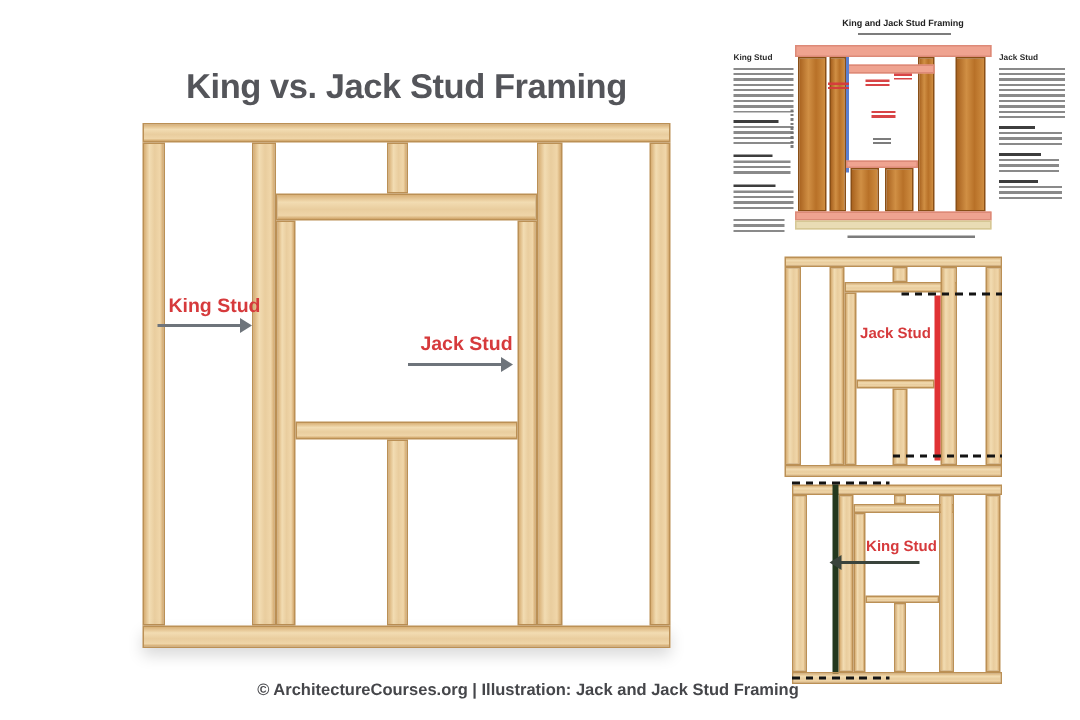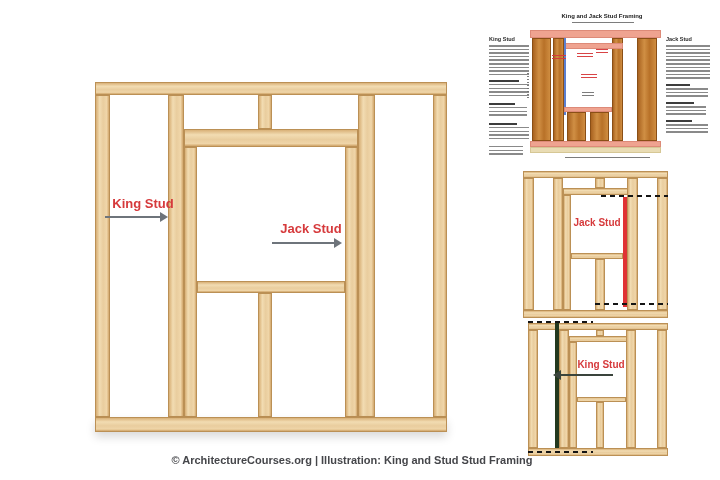--- a/index.html
+++ b/index.html
@@ -33,20 +33,21 @@
   .rmark{background:repeating-linear-gradient(180deg,rgba(214,58,60,.95) 0 1.4px,transparent 1.4px 3px);}
   .gmark{background:repeating-linear-gradient(180deg,rgba(110,110,110,.9) 0 1.4px,transparent 1.4px 3px);}
   .tinyhead{font-size:5.5px;font-weight:700;color:#2b2b2b;}
   .attribution{font-size:11px;font-weight:700;color:#45464a;text-align:center;}
 </style>
 </head>
 <body>
 
 <div class="canvas">
 
+  <div class="abs main-title" style="left:95px;top:44px;width:352px;">King vs. Jack Stud Framing</div>
 
   <div class="abs" style="left:95px;top:82px;width:352px;height:350px;">
     <div class="abs wh" style="left:0;top:0;width:352px;height:13px;"></div>
     <div class="abs wv" style="left:0;top:13px;width:15px;height:322px;"></div>
     <div class="abs wv" style="left:338px;top:13px;width:14px;height:322px;"></div>
     <div class="abs wv" style="left:73px;top:13px;width:16px;height:322px;"></div>
     <div class="abs wv" style="left:89px;top:65px;width:13px;height:270px;"></div>
     <div class="abs wv" style="left:263px;top:13px;width:17px;height:322px;"></div>
     <div class="abs wv" style="left:250px;top:65px;width:13px;height:270px;"></div>
     <div class="abs wh" style="left:89px;top:47px;width:174px;height:18px;"></div>
@@ -142,15 +143,15 @@
     <div class="abs wv" style="left:68px;top:81px;width:8px;height:46px;"></div>
     <div class="abs wv" style="left:98px;top:9px;width:10px;height:118px;"></div>
     <div class="abs wv" style="left:129px;top:9px;width:10px;height:118px;"></div>
     <div class="abs wh" style="left:0;top:127px;width:140px;height:8px;"></div>
     <div class="abs dash" style="left:0;top:0;width:65px;"></div>
     <div class="abs dash" style="left:0;top:130px;width:65px;"></div>
     <div class="abs redlbl" style="left:37px;top:38px;width:72px;font-size:10px;">King Stud</div>
     <div class="abs arrow-l" style="left:32px;top:53px;width:53px;"></div>
   </div>
 
-  <div class="abs attribution" style="left:150px;top:454px;width:404px;">© ArchitectureCourses.org | Illustration: King and Stud Stud Framing</div>
+  <div class="abs attribution" style="left:150px;top:454px;width:404px;">© ArchitectureCourses.org | Illustration: Jack and Jack Stud Framing</div>
 
 </div>
 
 </body></html>

